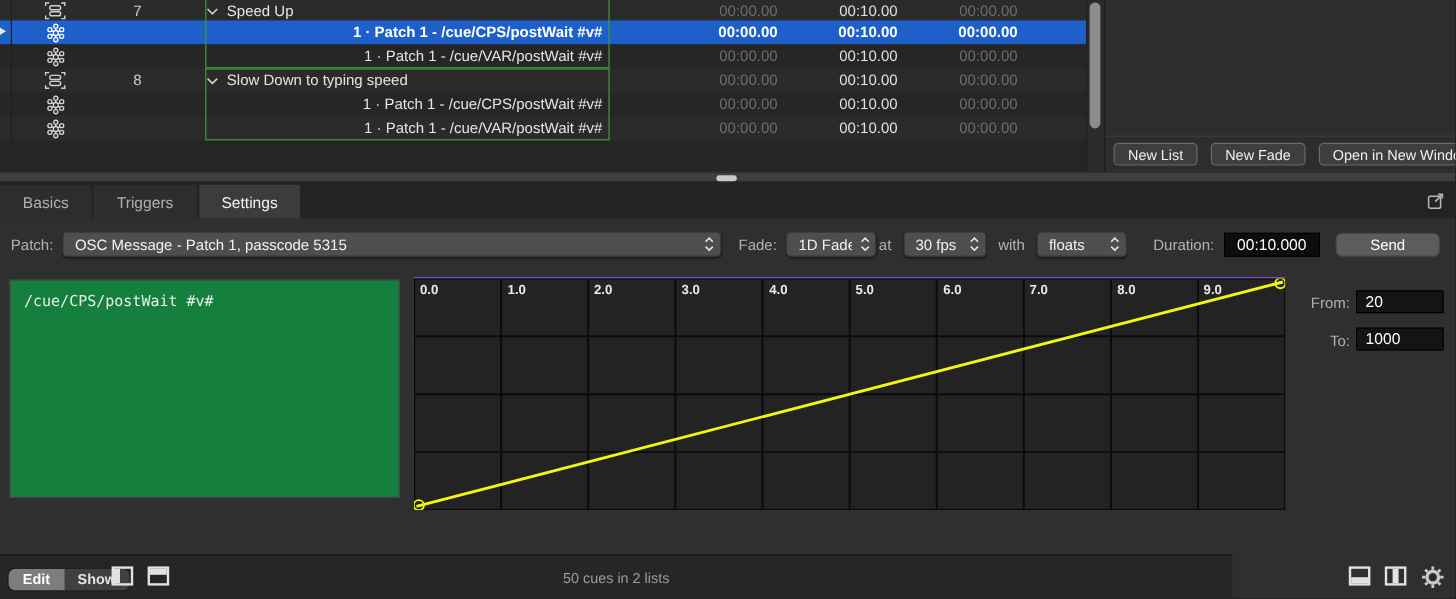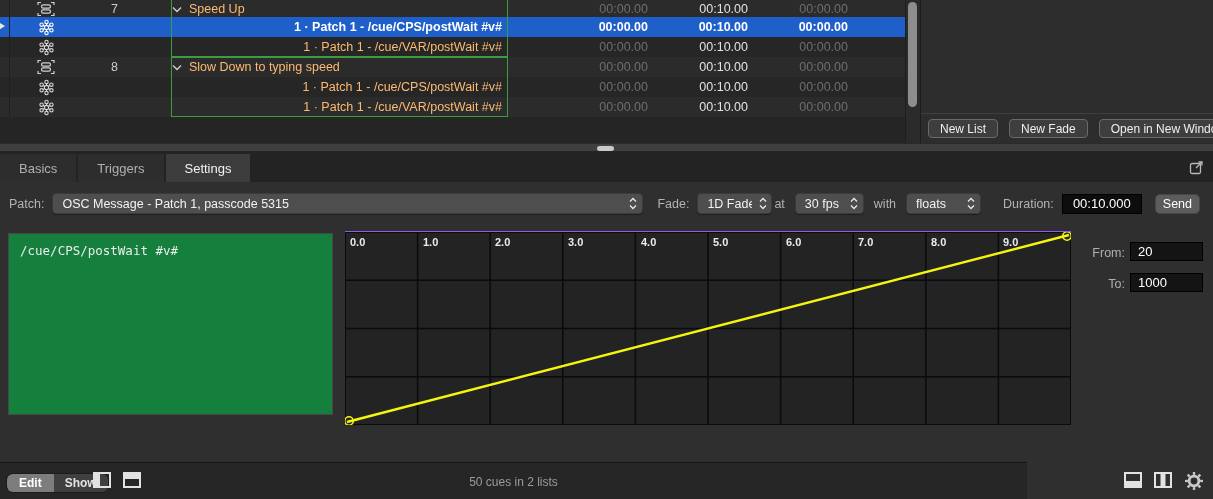--- a/index.html
+++ b/index.html
@@ -14,21 +14,21 @@
   .cue-table { position:absolute; left:0; top:0; width:905px; height:143px; background:#252525; }
   .row { position:relative; display:flex; align-items:center; height:20px; background:#2b2b2b; }
   .row.alt { background:#262626; }
   .row.first { height:17px; }
   .row.selected { background:#1e5fc9; }
   .c-status { width:10px; align-self:stretch; border-right:1px solid #1f1f1f; position:relative; flex:none; }
   .playhead { position:absolute; left:-3px; top:4px; width:0; height:0;
     border-left:8px solid #e8e8da; border-top:5px solid transparent; border-bottom:5px solid transparent; }
   .c-icon { width:72px; flex:none; display:flex; justify-content:center; align-items:center; }
   .c-num { width:38px; flex:none; text-align:right; color:#cccccc; font-size:12.5px; padding-right:2px; }
-  .c-name { width:387px; flex:none; font-size:12.5px; color:#fdba74; display:flex; align-items:center; }
+  .c-name { width:387px; flex:none; font-size:12.5px; color:#e5e5e5; display:flex; align-items:center; }
   .c-name.group { padding-left:52px; gap:7px; }
   .c-name.child { justify-content:flex-end; padding-right:5px; }
   .c-t { flex:none; text-align:right; font-size:12.5px; color:#6e6e6e; }
   .c-t.t1 { width:141px; } .c-t.t2 { width:100px; } .c-t.t3 { width:100px; }
   .c-t.dur { color:#e2e2e2; }
   .row.selected .c-t, .row.selected .c-name { color:#ffffff; font-weight:700; }
   .c-fill { flex:1; }
   .grp-box { position:absolute; left:171px; width:337px; border:1.5px solid #3f9b3f; pointer-events:none; }
   .grp-box.b1 { top:-4px; height:61px; }
   .grp-box.b2 { top:57px; height:60px; }
@@ -59,21 +59,21 @@
     padding:0 2px 0 9px; box-shadow:0 1px 1px rgba(0,0,0,.35); flex:none; }
   .popup .ptext { white-space:nowrap; overflow:hidden; }
   .stepper { width:14px; display:flex; flex-direction:column; align-items:center; justify-content:center; margin-left:5px; }
   .pp-patch { flex:1; margin:0 14px 0 8px; }
   .pp-fade { width:75px; margin-left:8px; }
   .pp-fps { width:69px; margin:0 8px; }
   .pp-type { width:75px; margin:0 8px; }
   .lbl-sm { color:#b3b3b3; font-size:12.5px; flex:none; margin:0 2px; }
   .dfield { width:80px; height:20px; background:#0d0d0d; border:1px solid #000; color:#ffffff; font-size:13px;
     display:flex; align-items:center; justify-content:center; margin-left:8px; flex:none; }
-  .send { height:20px; padding:0 7px; background:#5c5c5c; border:1px solid #464646; border-radius:5px;
+  .send { height:20px; padding:0 28px; background:#5c5c5c; border:1px solid #464646; border-radius:5px;
     color:#fff; font-size:12.5px; display:flex; align-items:center; margin-left:13px; flex:none; }
   
   .editor { position:absolute; left:0; top:43px; width:1213px; height:212px; }
   .osc-box { position:absolute; left:8px; top:8px; width:325px; height:182px; background:#15803d;
     border:1px solid #474747; color:#ececec; font-family:"DejaVu Sans Mono", monospace; font-size:12.5px;
     padding:9px 11px; white-space:pre-wrap; }
   .graph { position:absolute; left:345px; top:6px; width:726px; height:194px; border-top:1px solid #8b5cf6; }
   .graph svg { display:block; }
   .xlab { position:absolute; top:4px; font-size:11px; font-weight:600; color:#eaeaea; }
   .flabel { position:absolute; width:50px; text-align:right; color:#b0b0b0; font-size:12.5px; }

